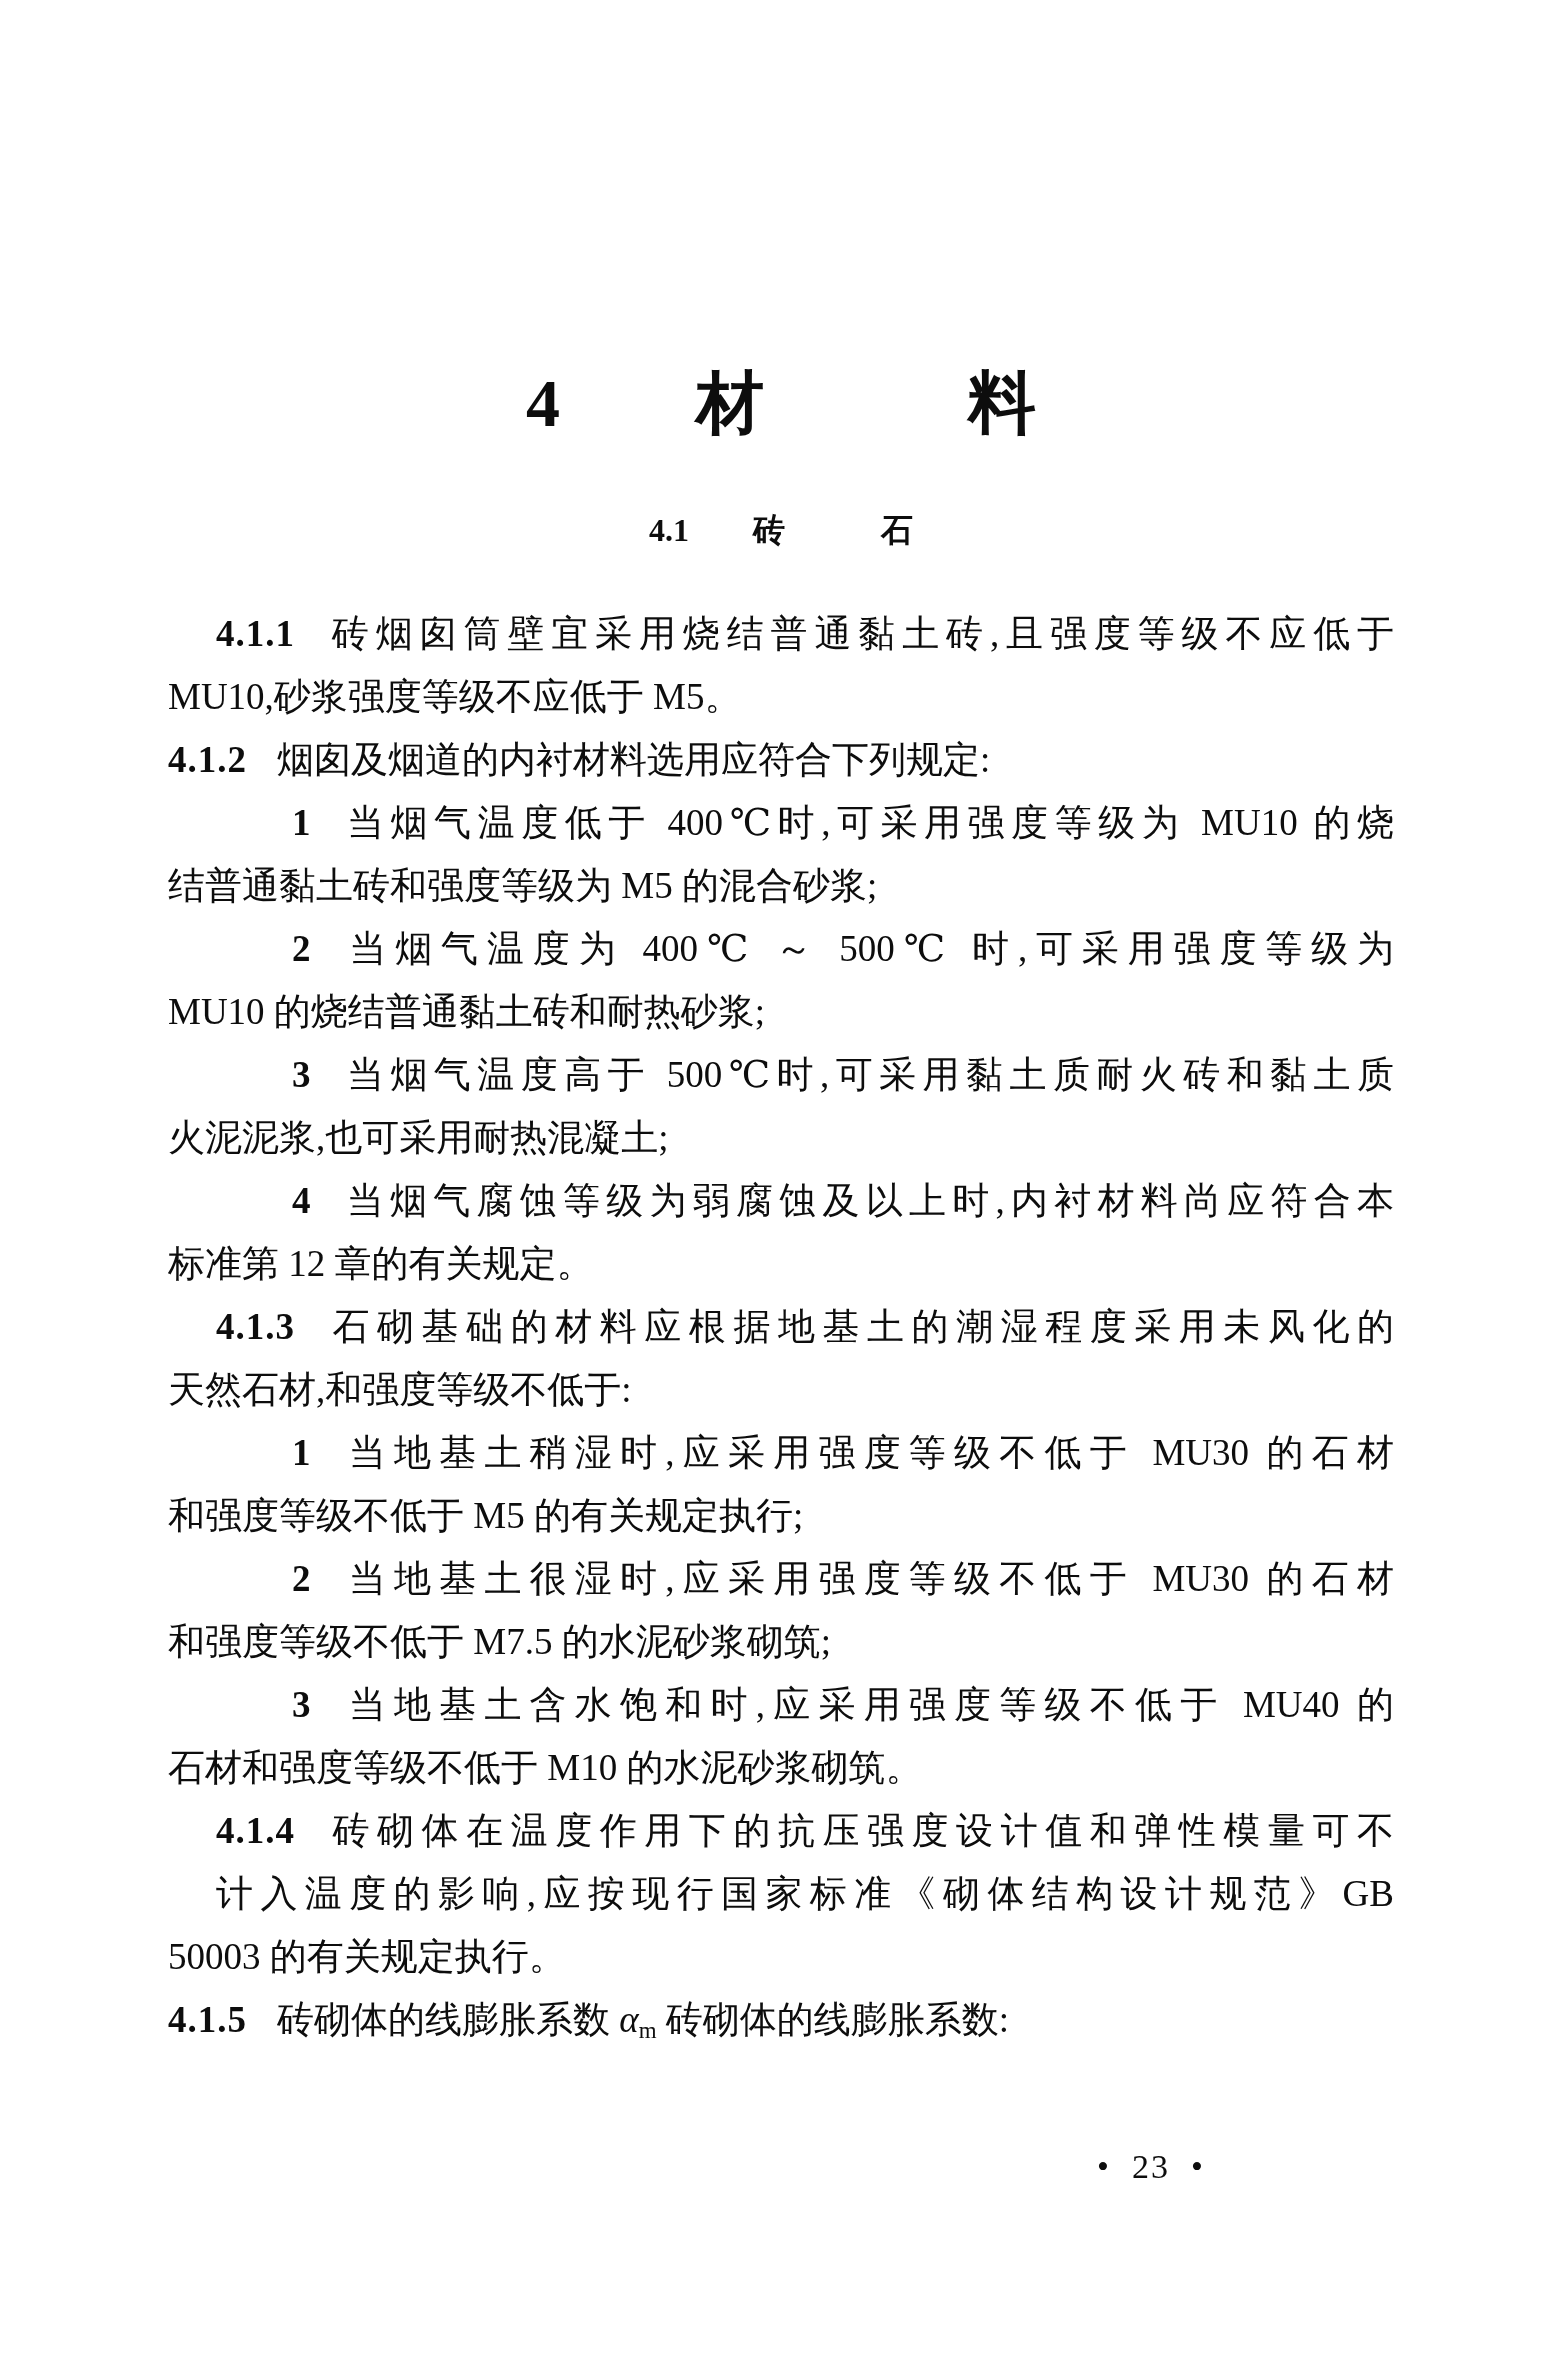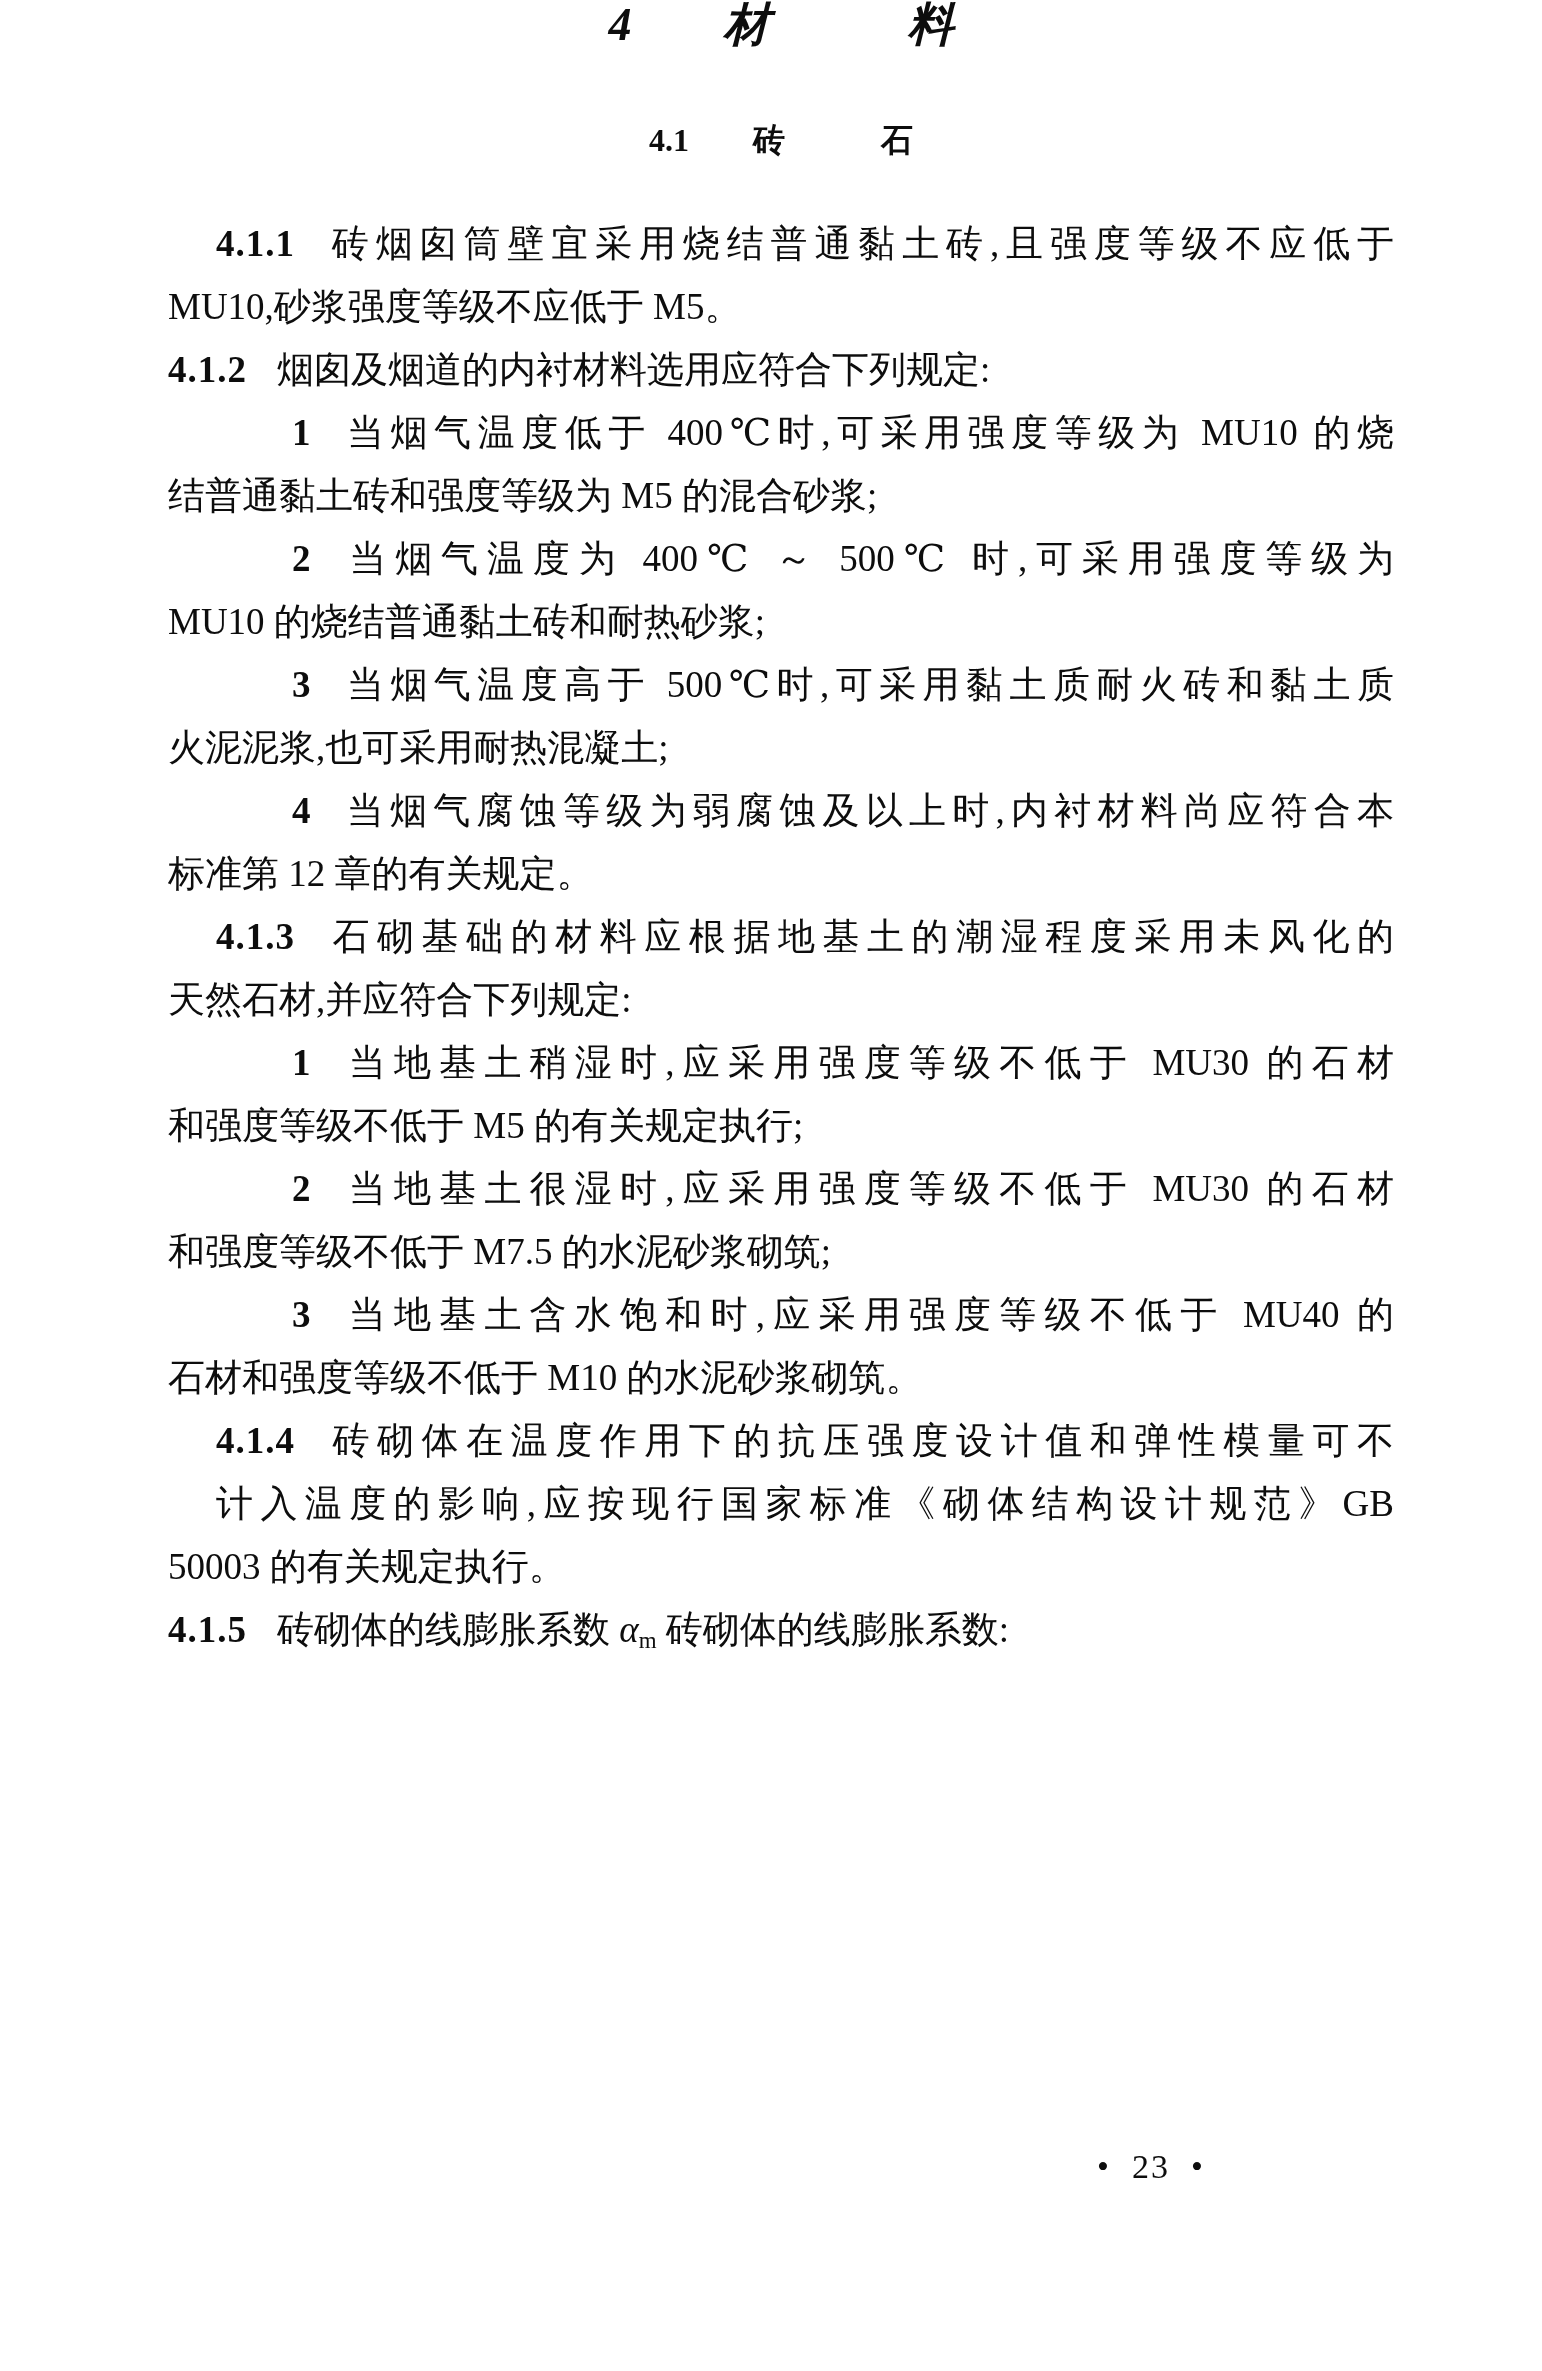--- a/index.html
+++ b/index.html
@@ -27,27 +27,27 @@
   
   .content {
     position: absolute;
     left: 168px;
     top: 0;
     width: 1226px;
   }
 
   
   .chapter-title {
+    margin-top: 366px;
     text-align: center;
-    font-size: 46px;
+    font-size: 68px;
     font-weight: bold;
     letter-spacing: 0px;
     line-height: 1.1;
     white-space: pre;
-    font-style: italic;
   }
 
   
   .section-title {
     margin-top: 72px;
     text-align: center;
     font-size: 32px;
     font-weight: bold;
     line-height: 1.1;
     white-space: pre;
@@ -155,21 +155,21 @@
         <span>火泥泥浆,也可采用耐热混凝土;</span>
       </p>
 
       <p class="para indent-item">
         <span class="stretch"><span class="item-num">4</span><span class="gap-md"></span><span>当烟气腐蚀等级为弱腐蚀及以上时,内衬材料尚应符合本</span></span>
         <span>标准第 12 章的有关规定。</span>
       </p>
 
       <p class="para">
         <span class="stretch"><span class="num">4.1.3</span><span class="gap-md"></span><span>石砌基础的材料应根据地基土的潮湿程度采用未风化的</span></span>
-        <span>天然石材,并应符合下列规定:</span>
+        <span>天然石材,和强度等级不低于:</span>
       </p>
 
       <p class="para indent-item">
         <span class="stretch"><span class="item-num">1</span><span class="gap-md"></span><span>当地基土稍湿时,应采用强度等级不低于 MU30 的石材</span></span>
         <span>和强度等级不低于 M5 的有关规定执行;</span>
       </p>
 
       <p class="para indent-item">
         <span class="stretch"><span class="item-num">2</span><span class="gap-md"></span><span>当地基土很湿时,应采用强度等级不低于 MU30 的石材</span></span>
         <span>和强度等级不低于 M7.5 的水泥砂浆砌筑;</span>

